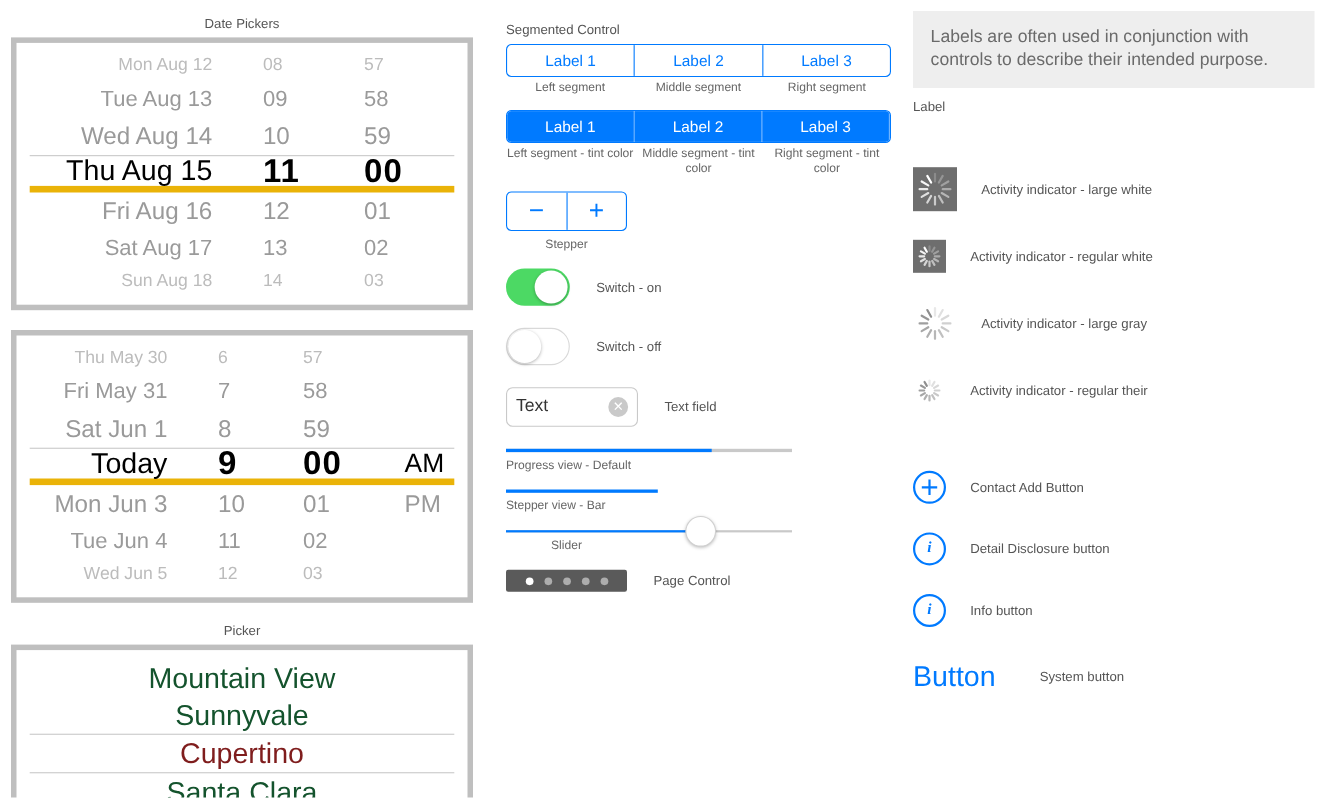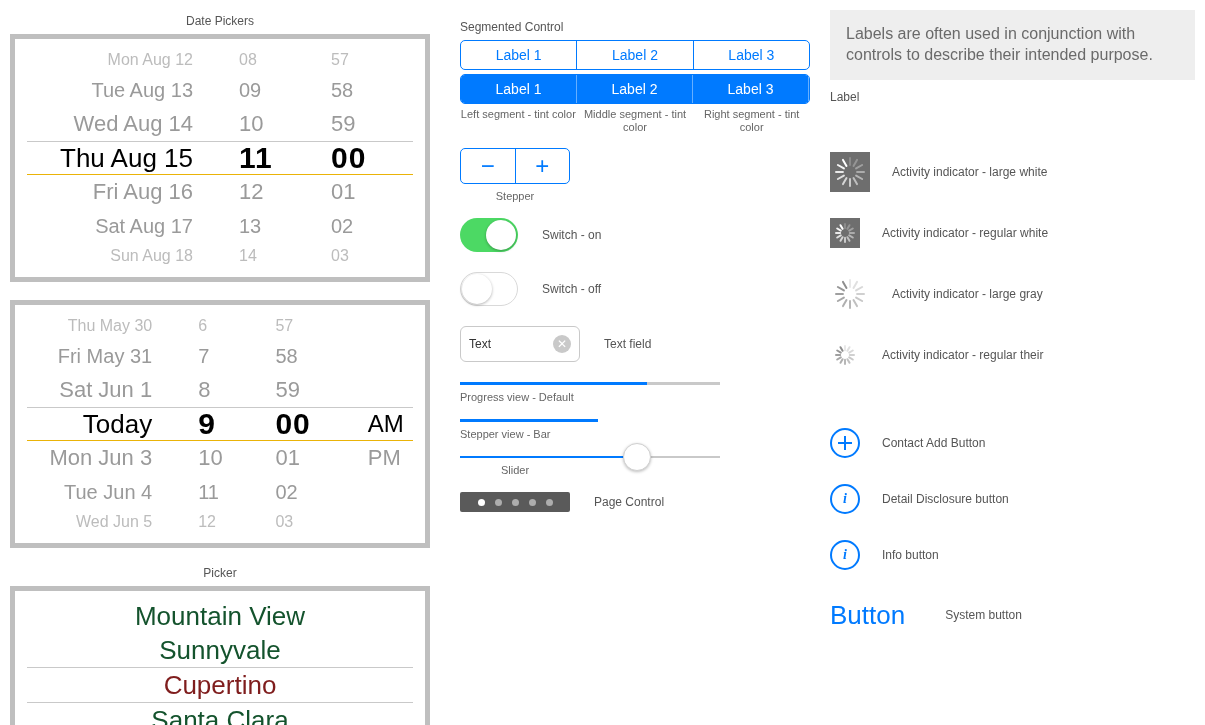--- a/index.html
+++ b/index.html
@@ -20,21 +20,21 @@
 
   .caption { text-align: center; font-size: 12px; color: #555; margin: 4px 0 6px; }
 
   .picker-frame {
     border: 5px solid #bfbfbf;
     background: #fff;
     padding: 8px 12px;
     margin-bottom: 18px;
   }
   .picker-row { display:flex; align-items:center; height:34px;gap:32px; }
-  .picker-row.sel { border-top:1px solid #c9c9c9; border-bottom:1px solid #eab308; color:#000; font-weight:400; }
+  .picker-row.sel { border-top:1px solid #c9c9c9; border-bottom:6px solid #eab308; color:#000; font-weight:400; }
   .picker-row.sel .pc { color:#000; font-weight:500; font-size:26px; }
   .picker-row.sel .pc.big { font-size:30px; letter-spacing:1px; font-weight:600;}
   .pc { color:#9a9a9a; font-size:22px; }
   .pc.date { width:180px; text-align:right; padding-right:14px;}
   .pc.hr   { width:60px;  text-align:left; }
   .pc.min  { width:80px;  text-align:left; }
   .pc.ampm { width:60px;  text-align:left; }
   .picker-row.fade-near .pc { font-size:22px; }
   .picker-row.fade-mid  .pc { font-size:20px; }
   .picker-row.fade-far  .pc { font-size:16px; color:#bcbcbc; }
@@ -63,21 +63,21 @@
   .ctrl-row .lbl { margin-left:24px; font-size:12px; color:#555; }
 
   .switch { width:58px; height:34px; border-radius:34px; position:relative; }
   .switch.on { background:#4cd964; }
   .switch.off{ background:#fff; border:1px solid #d9d9d9;}
   .knob { width:30px; height:30px; border-radius:50%; background:#fff; position:absolute; top:2px; box-shadow:0 1px 3px rgba(0,0,0,0.3);}
   .switch.on .knob{ right:2px; }
   .switch.off .knob{ left:1px; top:1px; }
 
   .text-field { display:flex; align-items:center; border:1px solid #c9c9c9; border-radius:6px; height:36px; width:120px; padding:0 8px;}
-  .text-field .tf-text{ flex:1; font-size:12px; color:#333;}
+  .text-field .tf-text{ flex:1; font-size:16px; color:#333;}
   .clear-btn { width:18px; height:18px; border-radius:50%; background:#c9c9c9; color:#fff; display:flex; align-items:center; justify-content:center; font-size:12px;}
 
   .progress-track { height:3px; background:#c9c9c9; position:relative; margin:6px 0 4px; width:260px;}
   .progress-fill  { height:3px; background:#007aff; }
   .slider-wrap { position:relative; width:260px; margin:10px 0 4px;}
   .slider-track{ height:2px; background:#c9c9c9;}
   .slider-fill { height:2px; background:#007aff; position:absolute; top:0; left:0;}
   .slider-knob { width:28px; height:28px; border-radius:50%; background:#fff; border:1px solid #d0d0d0; box-shadow:0 1px 3px rgba(0,0,0,0.25); position:absolute; top:-13px;}
 
   .page-control { background:#5a5a5a; width:110px; height:20px; border-radius:2px; display:flex; align-items:center; justify-content:center; gap:10px; padding:0 8px;}
@@ -194,20 +194,25 @@
       </div>
   </div>
 
   <div class="col-mid">
     <div class="section-title">Segmented Control</div>
 
     <div class="segmented">
       <div class="seg">Label 1</div>
       <div class="seg">Label 2</div>
       <div class="seg">Label 3</div>
+    </div>
+    <div class="seg-captions">
+      <div>Left segment</div>
+      <div>Middle segment</div>
+      <div>Right segment</div>
     </div>
 
     <div class="segmented tinted">
       <div class="seg">Label 1</div>
       <div class="seg">Label 2</div>
       <div class="seg">Label 3</div>
     </div>
     <div class="seg-captions two-line">
       <div>Left segment - tint color</div>
       <div>Middle segment - tint color</div>

